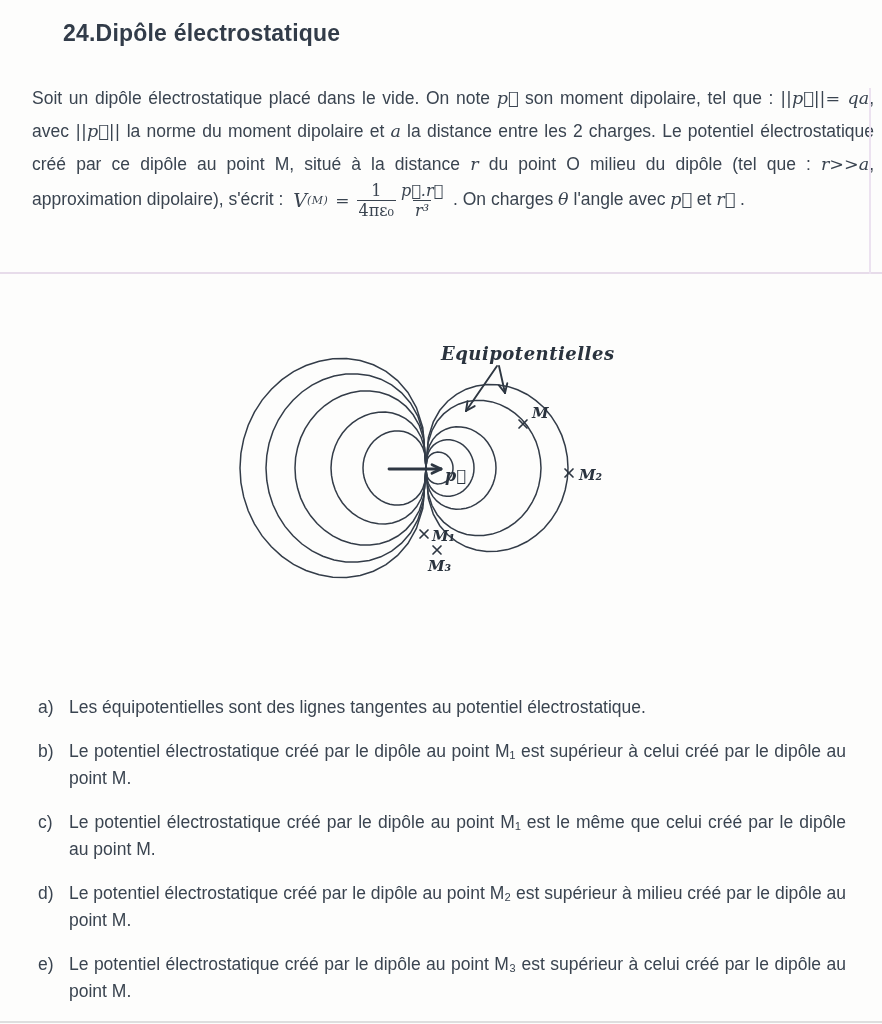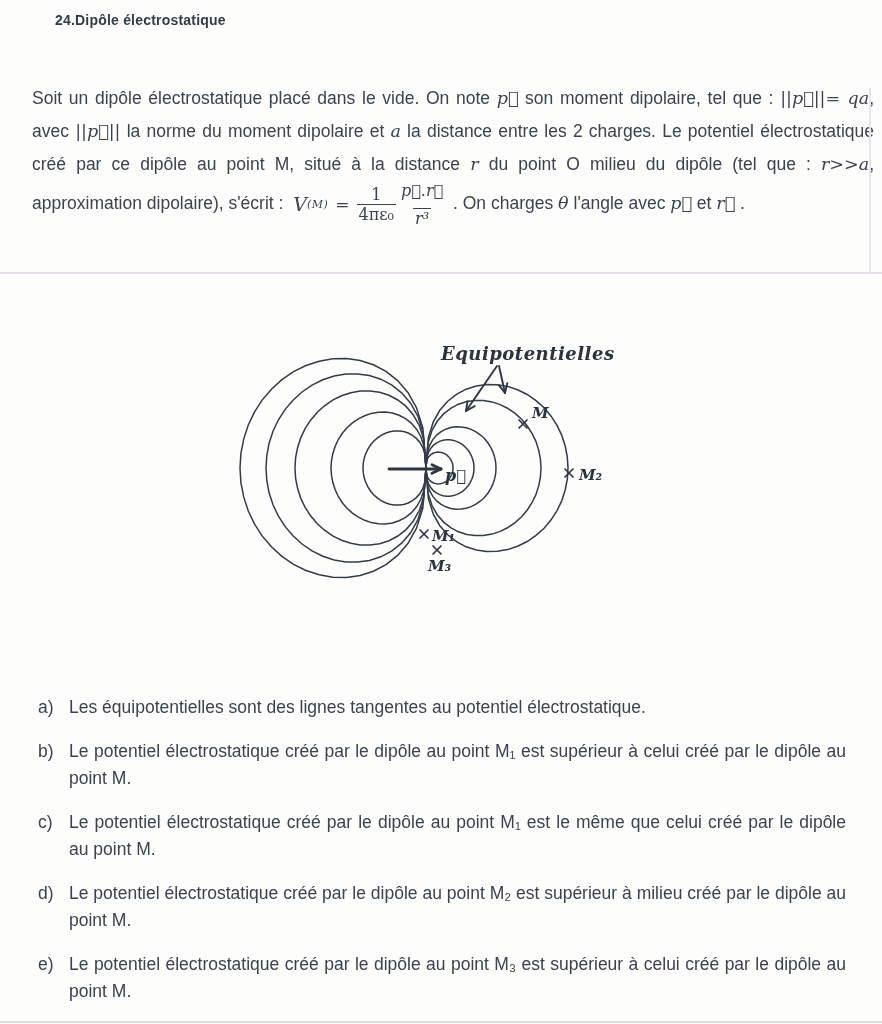--- a/index.html
+++ b/index.html
@@ -4,39 +4,39 @@
 <style>
   html,body{margin:0;padding:0;}
   body{
     width:882px;height:1024px;position:relative;overflow:hidden;
     background:#fdfdfc;
     font-family:"Liberation Sans","DejaVu Sans",sans-serif;
     color:#3a4450;
   }
   .page{position:absolute;inset:0;}
   .title{
-    position:absolute;top:12px;left:55px;margin:0;
-    font-size:14px;font-weight:bold;color:#323c49;letter-spacing:.2px;
+    position:absolute;top:12px;left:55px;margin:8px;
+    font-size:23px;font-weight:bold;color:#323c49;letter-spacing:.2px;
   }
   .intro{
     position:absolute;top:70px;left:20px;width:842px;margin:12px;
     font-size:17.5px;line-height:33px;text-align:justify;color:#3a4450;
   }
   .m{font-family:"DejaVu Serif","Liberation Serif",serif;font-style:italic;}
   
   .formula{
     display:inline-flex;align-items:center;vertical-align:middle;
     margin:0 5px;font-family:"DejaVu Serif","Liberation Serif",serif;
   }
   .fv{font-style:italic;font-size:19px;}
   .fsub{font-size:11px;font-style:italic;vertical-align:-6px;letter-spacing:.5px;}
   .feq{margin:0 7px;font-size:17px;}
   .frac{display:inline-flex;flex-direction:column;align-items:center;font-size:16px;line-height:1.2;}
   .frac .den{border-top:1.4px solid #3a4450;padding:0 2px;}
-  .frac + .frac{margin-left:5px;gap:8px;}
+  .frac + .frac{margin-left:5px;}
   
   .rule-h{position:absolute;top:272px;left:0;width:882px;height:2px;background:#e7dcea;}
   .rule-v{position:absolute;top:88px;left:869px;width:2px;height:186px;background:#ece2f0;}
   .rule-b{position:absolute;top:1021px;left:0;width:882px;height:2px;background:#dedede;}
   
   #diagram{position:absolute;top:300px;left:0;width:882px;height:310px;}
   .curve{fill:none;stroke:#333c48;stroke-width:1.5;stroke-linecap:round;}
   .ink{stroke:#2e3742;stroke-linecap:round;fill:none;}
   .dlabel{font-family:"DejaVu Serif","Liberation Serif",serif;font-style:italic;font-size:15px;fill:#2a333e;font-weight:bold;}
   .annot{font-size:18px;letter-spacing:.5px;}

